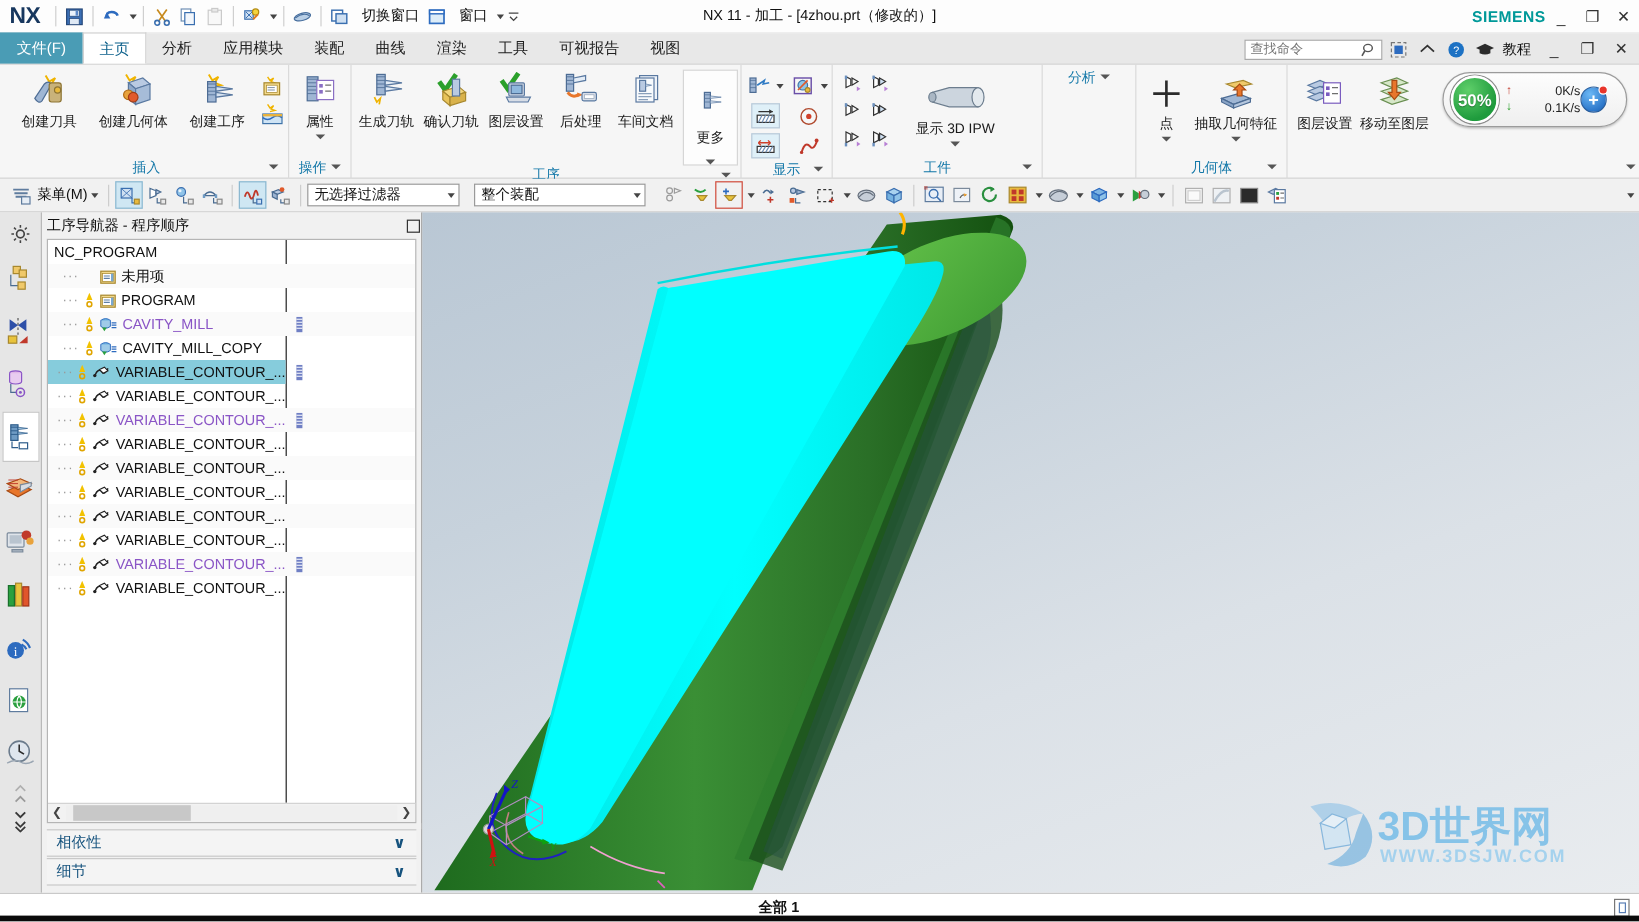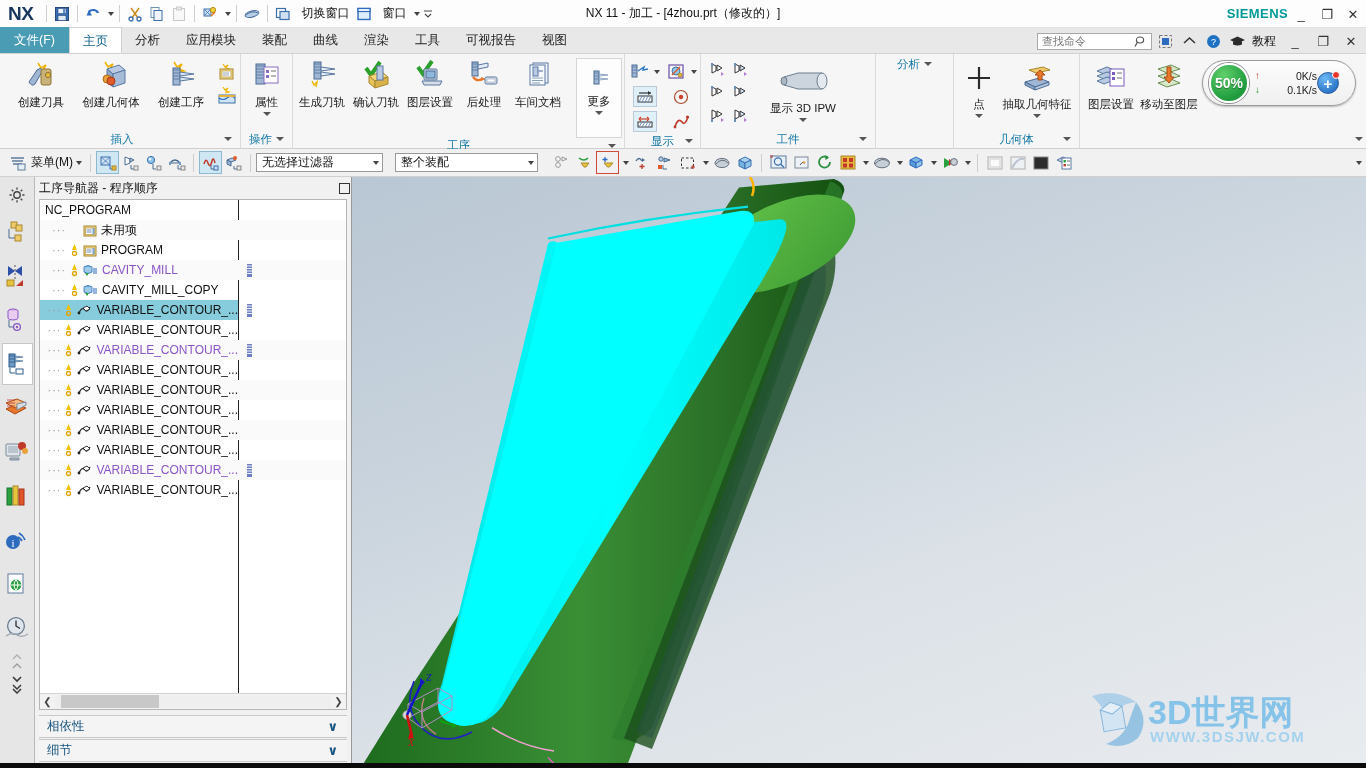--- a/index.html
+++ b/index.html
@@ -432,21 +432,21 @@
             <svg width="32" height="32" viewBox="0 0 32 32">
                 <rect x="11" y="3" width="15" height="20" fill="#eef3f9" stroke="#5a79a1"></rect>
                 <rect x="8" y="5" width="15" height="20" fill="#f7fafd" stroke="#5a79a1"></rect>
                 <path d="M10 18 h11 M10 20.5 h11 M10 23 h8" stroke="#8aa0bb" stroke-width="1"></path>
                 <rect x="11" y="7" width="5" height="9" fill="#b9cae2" stroke="#5a79a1"></rect>
                 <path d="M16 10 L21 11 L16 12z" fill="#d7e3f1" stroke="#5a79a1" stroke-width=".6"></path>
               </svg>
           </div>
           <div class="lbl">车间文档</div>
         </div>
-        <div class="rbig w46 boxed" style="height:80px;justify-content:flex-start;padding-top:8px;margin-left:11px">
+        <div class="rbig w46 boxed" style="height:80px;justify-content:space-between;padding-top:14px;margin-left:4px">
           <div class="glyph" style="height:26px">
             <svg width="24" height="22" viewBox="0 0 24 22">
                 <rect x="7" y="2" width="5" height="13" fill="#9fb6d4" stroke="#4d6c94"></rect>
                 <path d="M7 4 h5 M7 7 h5 M7 10 h5" stroke="#4d6c94" stroke-width=".6"></path>
                 <path d="M12 5 L21 6 L12 7z" fill="#e4edf7" stroke="#5a79a1" stroke-width=".6"></path>
                 <path d="M12 9 L21 10 L12 11z" fill="#e4edf7" stroke="#5a79a1" stroke-width=".6"></path>
               </svg>
           </div>
           <div class="lbl">更多</div>
           <div class="dcaret"></div>
@@ -1459,14 +1459,20 @@
             <rect x="16" y="20" width="22" height="22" transform="rotate(-10 27 31)" fill="#cfe5f5" stroke="#6aa8d8"></rect>
             <path d="M16 20 l11 -6 l11 6 l-11 6z" fill="#e6f2fb" stroke="#6aa8d8" transform="rotate(-10 27 31)"></path>
           </g>
           <text x="62" y="36" font-size="34" font-weight="bold" fill="#7fc0e8" font-family="Liberation Sans">3D世界网</text>
           <text x="64" y="54" font-size="15" font-weight="bold" fill="#9fd0ee" letter-spacing="1.5" font-family="Liberation Sans">WWW.3DSJW.COM</text>
         </svg>
       </div>
     </div>
   </div>
 
+  <div class="statusbar">
+    <span class="statustext">全部 1</span>
+    <span class="statusicon">
+        <i></i>
+      </span>
+  </div>
   <div class="taskbar"></div>
 </div>
 
 </body></html>

